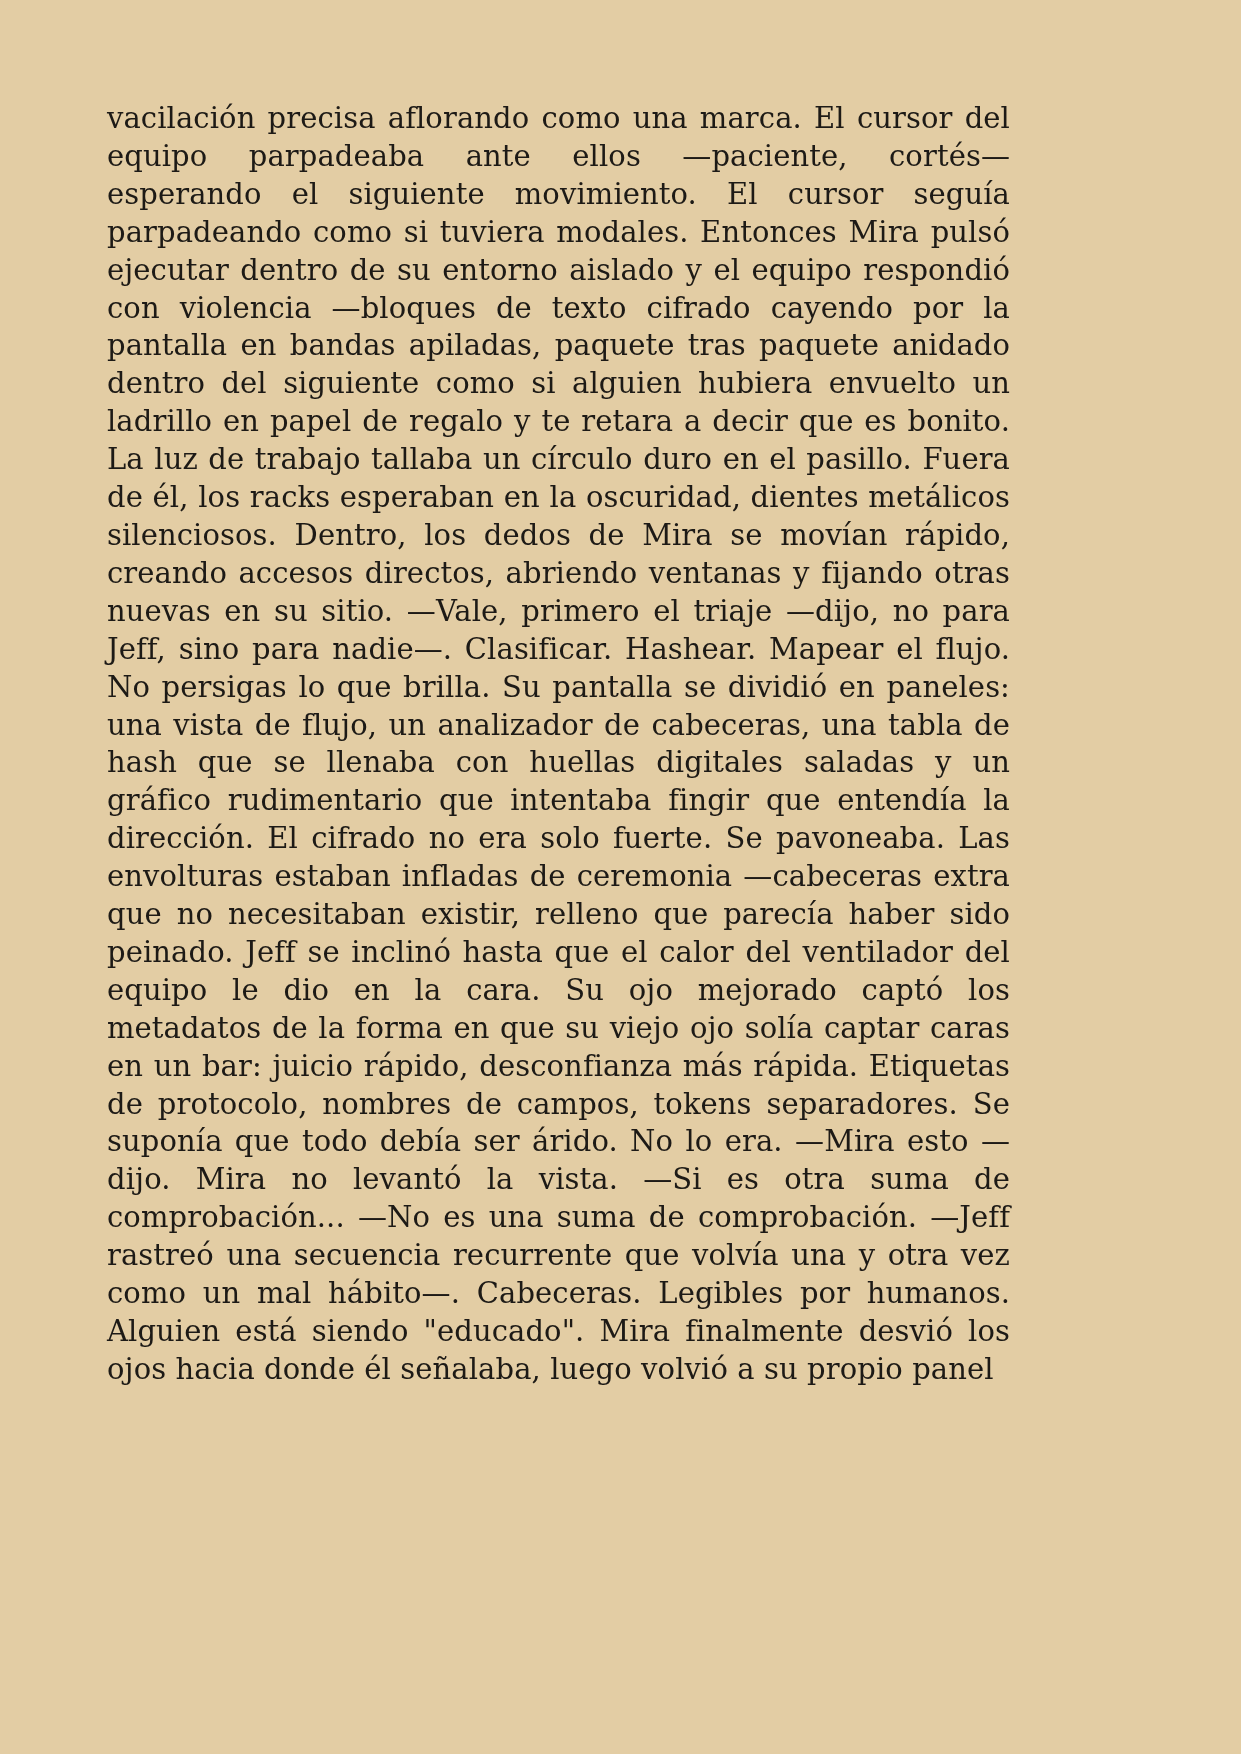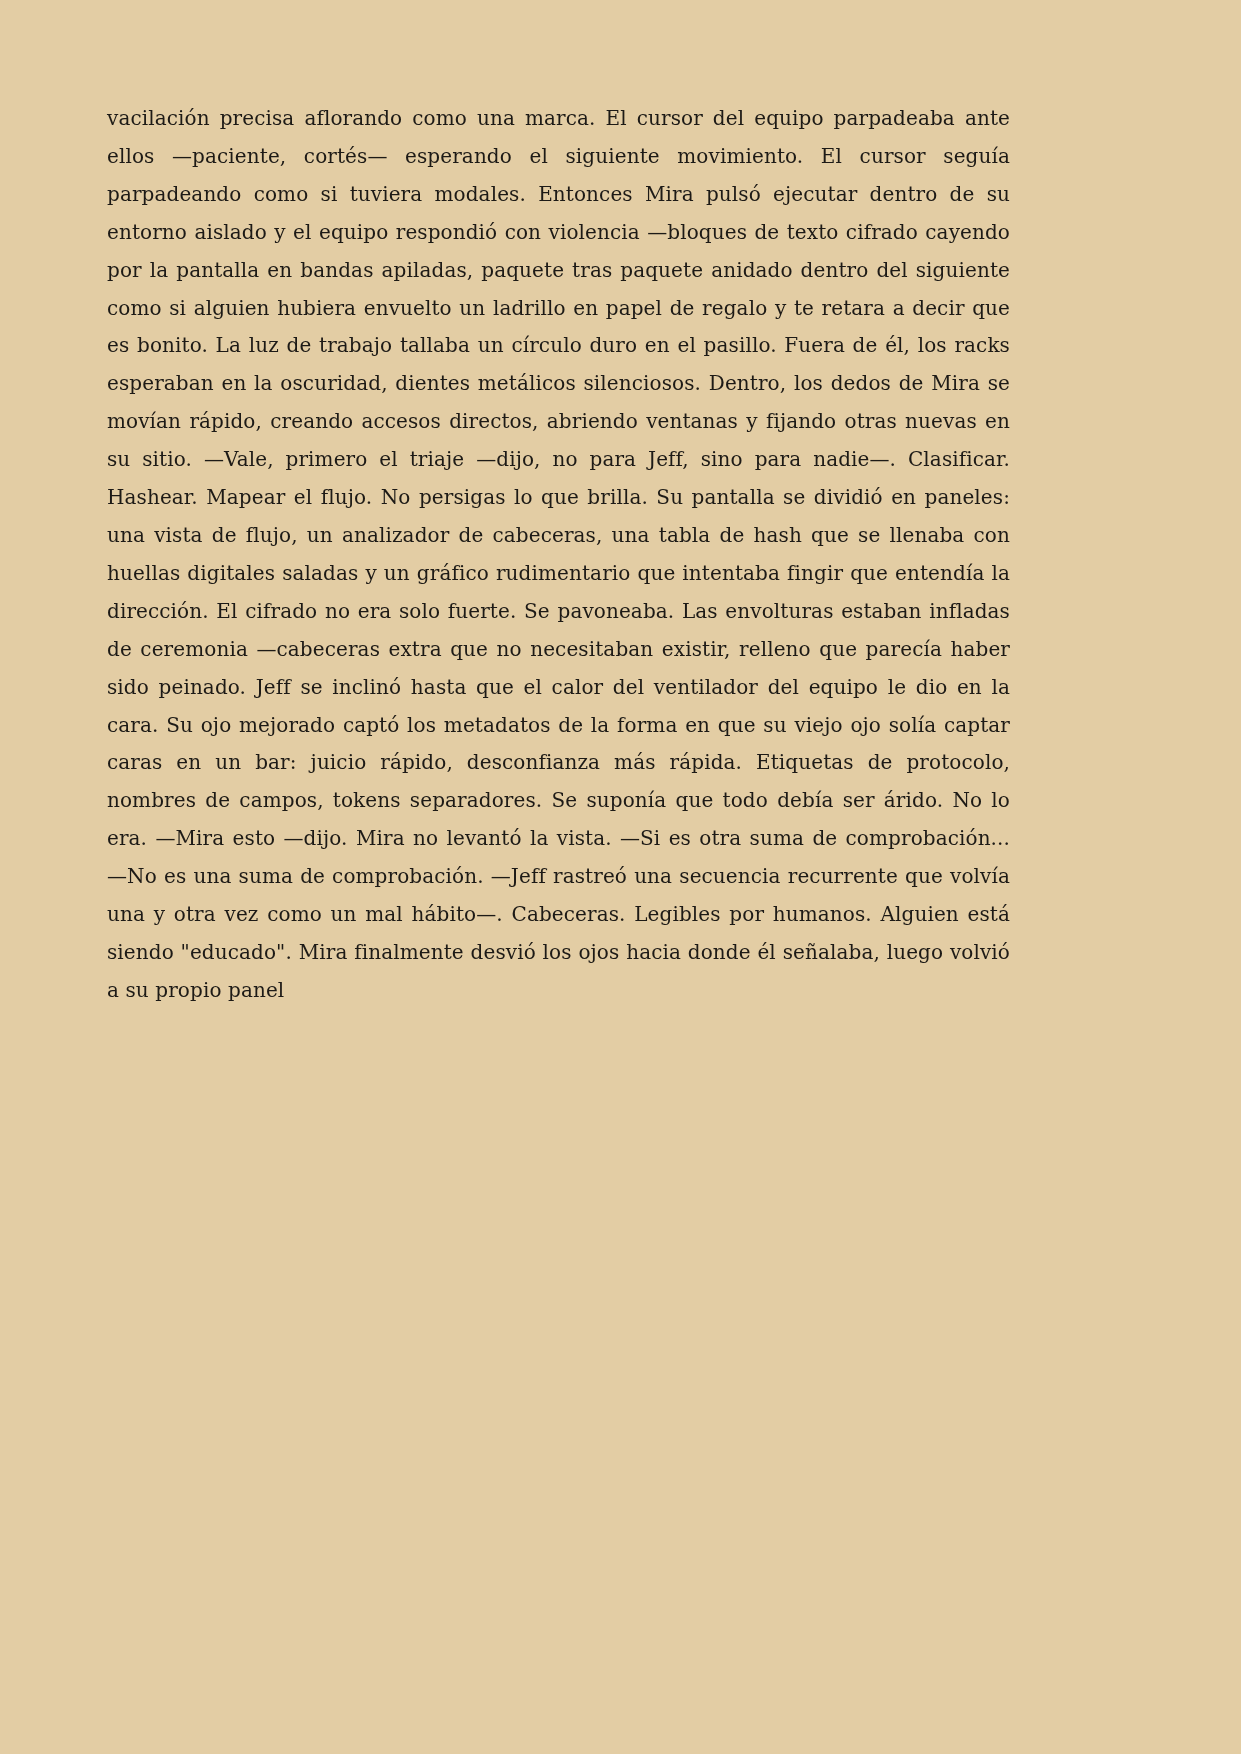--- a/index.html
+++ b/index.html
@@ -25,21 +25,21 @@
     position: absolute;
     left: 107px;
     top: 100px;
     width: 903px;
   }
   .body-paragraph {
     margin: 0;
     padding: 0;
     color: #1d1a16;
     font-family: "DejaVu Serif", "Liberation Serif", serif;
-    font-size: 20px;
+    font-size: 29px;
     line-height: 37.9px;
     text-align: justify;
     text-justify: inter-word;
     font-weight: 400;
     letter-spacing: 0.1px;
     word-spacing: 0px;
     -webkit-font-smoothing: antialiased;
     hyphens: none;
   }
 </style>

